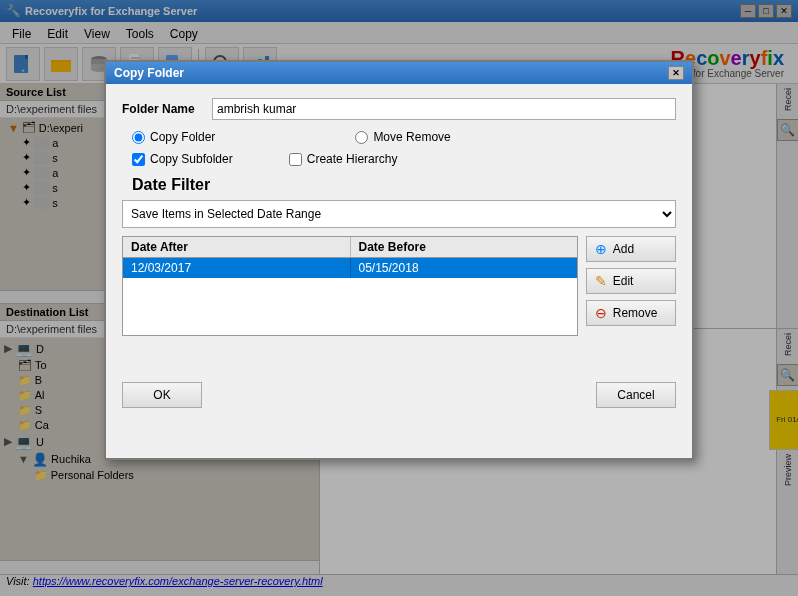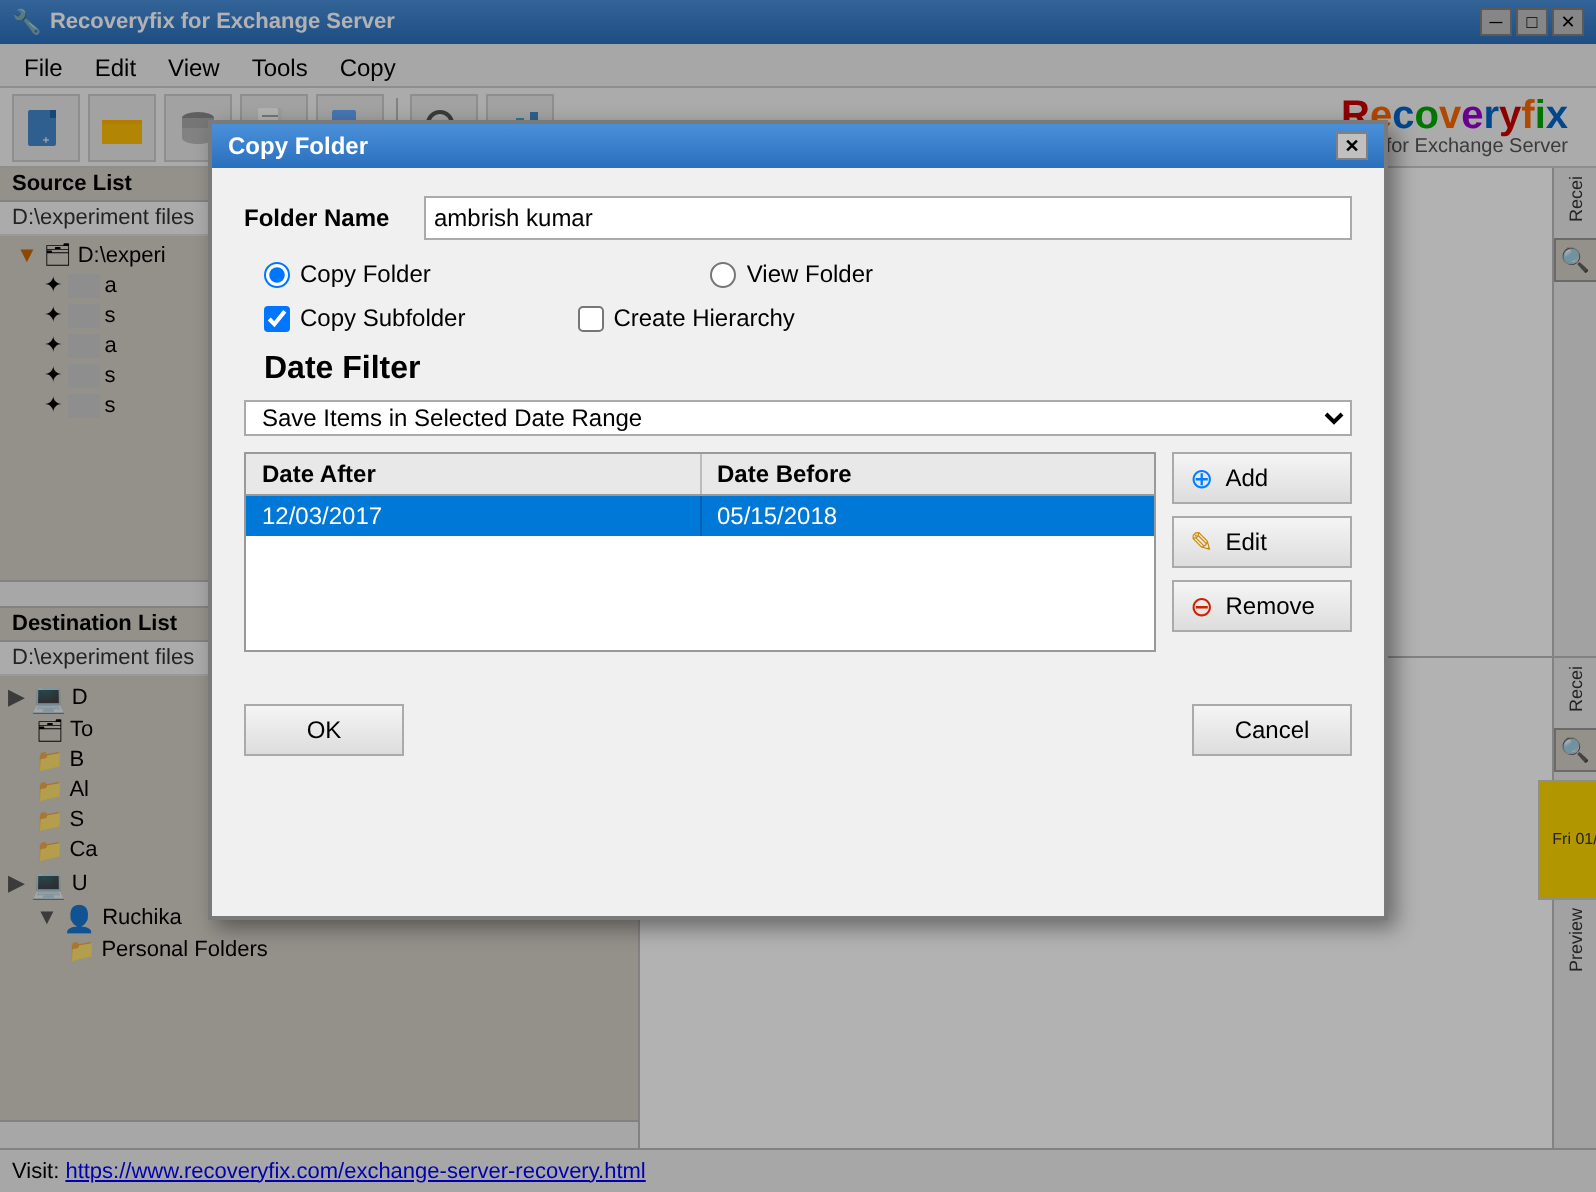--- a/index.html
+++ b/index.html
@@ -120,23 +120,24 @@
       white-space: nowrap;
     }
     .tree-label { font-size: 11px; }
 
     
     .status-bar {
       height: 22px;
       background: #f0f0f0;
       border-top: 1px solid #bbb;
       display: flex;
-      align-items: center;
+      align-items: flex-start;
       padding: 0 6px;
       font-size: 11px;
+      font-style: italic;
     }
     .status-link {
       color: blue;
       text-decoration: underline;
       cursor: pointer;
     }
 
     
     .modal-overlay {
       position: absolute;
@@ -231,21 +232,21 @@
       font-size: 16px;
       font-weight: bold;
       margin-bottom: 6px;
       margin-left: 10px;
     }
 
     
     .date-table-container {
       display: flex;
       gap: 8px;
-      margin-bottom: 4px;
+      margin-bottom: 24px;
     }
     .date-table {
       flex: 1;
       border: 1px solid #999;
       background: white;
       min-height: 100px;
     }
     .date-table-header {
       display: flex;
       background: #e8e8e8;
@@ -543,40 +544,40 @@
           <input class="form-input" type="text" value="ambrish kumar" style="">
         </div>
 
         <div class="options-row">
           <label class="radio-label">
             <input type="radio" name="copy_move" checked="" style="">
             <span>Copy Folder</span>
           </label>
           <label class="radio-label" style="margin-left:120px;">
             <input type="radio" name="copy_move" style="">
-            <span>View Folder</span>
+            <span>Move Remove</span>
           </label>
         </div>
 
         <div class="checkbox-row">
           <label class="checkbox-label">
             <input type="checkbox" checked="" style="">
             <span>Copy Subfolder</span>
           </label>
           <label class="checkbox-label" style="margin-left:40px;">
             <input type="checkbox" style="">
             <span>Create Hierarchy</span>
           </label>
         </div>
 
         <div>
           <div class="section-label">Date Filter</div>
 
           <div style="position:relative;margin-bottom:8px;">
-            <select style="width:100%;height:18px;border:1px solid #aaa;font-size:12px;padding:0 4px;background:white;appearance:auto;">
+            <select style="width:100%;height:28px;border:1px solid #aaa;font-size:12px;padding:0 4px;background:white;appearance:auto;">
               <option>Save All Items</option>
               <option selected="">Save Items in Selected Date Range</option>
               <option>Exclude Items in Selected Date Range</option>
             </select>
           </div>
 
           <div class="date-table-container">
 
             <div class="date-table">
               <div class="date-table-header">

